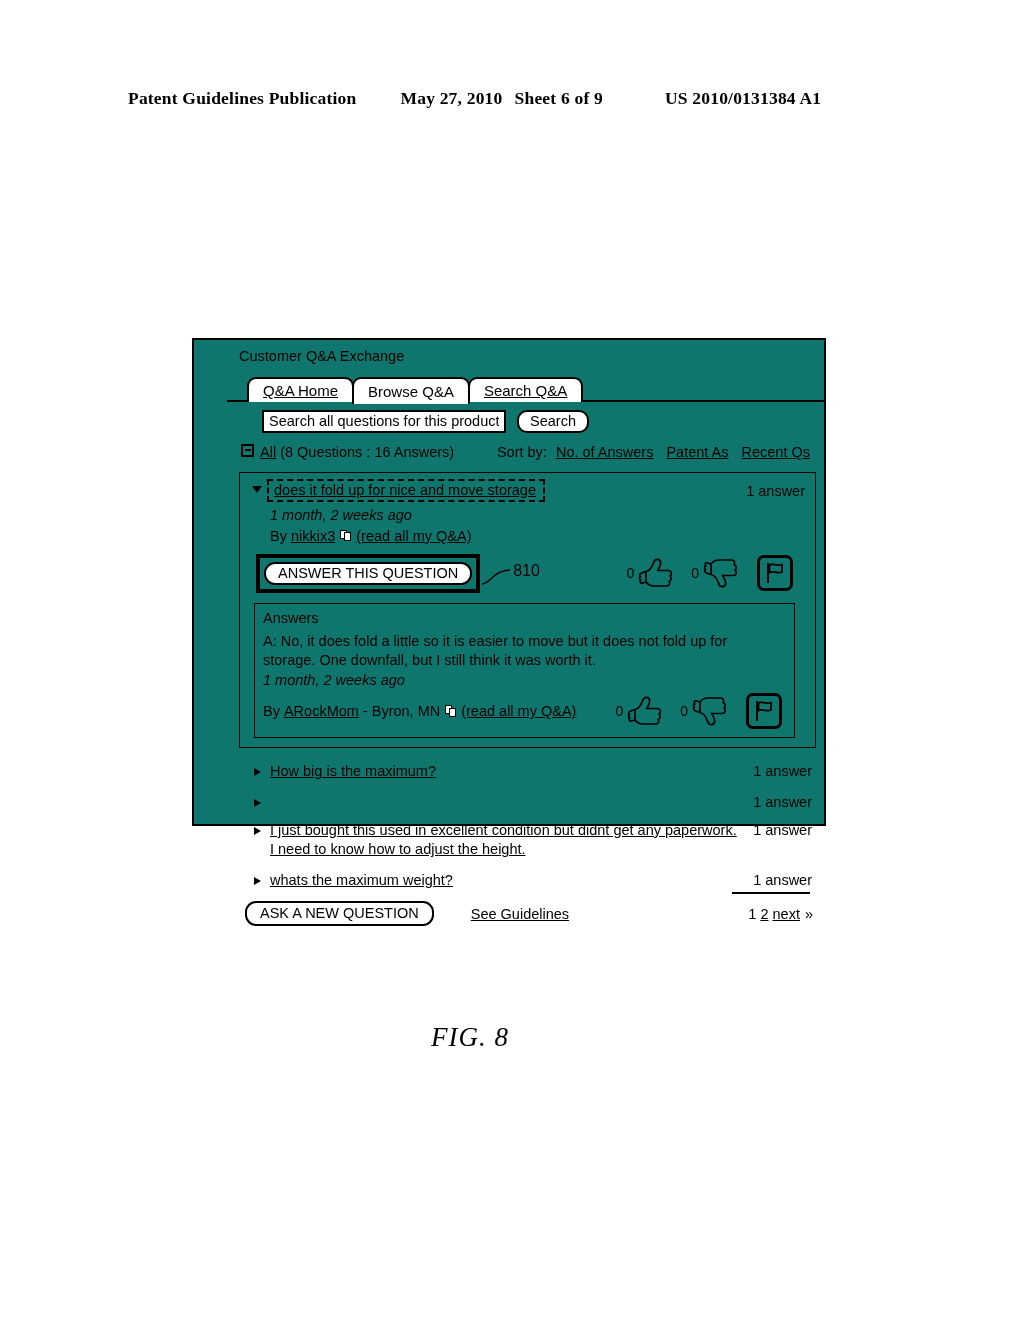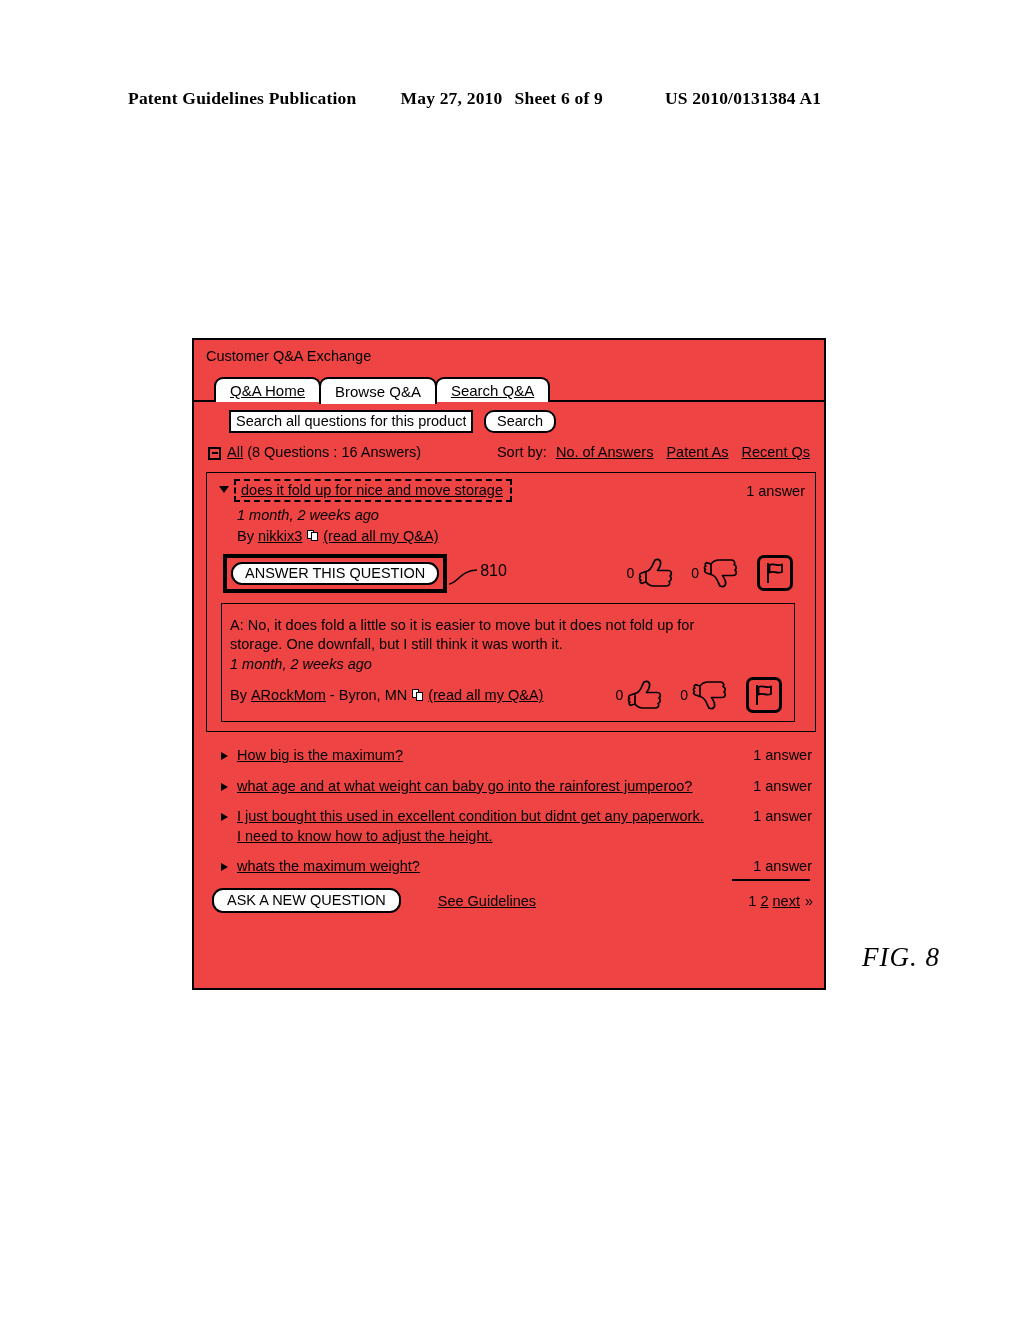--- a/index.html
+++ b/index.html
@@ -41,24 +41,25 @@
   .pat-header .ph-num {
     margin-left: 62px;
   }
 
   
   .panel {
     position: absolute;
     left: 192px;
     top: 338px;
     width: 634px;
-    height: 652px;
+    height: 488px;
     border: 2px solid #000;
     box-sizing: border-box;
-    background: #ef4444;
+    background: #0f766e;
+    padding-left: 33px;
   }
 
   .panel-title {
     font-size: 14.5px;
     padding: 9px 0 0 12px;
     line-height: 1.1;
   }
 
   
   .tabbar {
@@ -131,21 +132,21 @@
     font-size: 14.5px;
     line-height: 19px;
     display: flex;
     align-items: center;
   }
 
   
   .sortrow {
     margin: 11px 14px 12px 14px;
     display: flex;
-    align-items: flex-end;
+    align-items: flex-start;
     font-size: 14.5px;
   }
   .collapse-box {
     width: 13px;
     height: 13px;
     border: 2px solid #000;
     box-sizing: border-box;
     position: relative;
     margin-right: 6px;
     flex: none;
@@ -392,23 +393,23 @@
     top: -9px;
     width: 78px;
     height: 2px;
     background: #000;
   }
 
   
   .fig-caption {
     position: absolute;
     left: 0;
-    top: 942px;
+    top: 1022px;
     width: 940px;
-    text-align: right;
+    text-align: center;
     font-family: "Liberation Serif", serif;
     font-style: italic;
     font-size: 27px;
     letter-spacing: 1px;
   }
 </style>
 </head>
 <body>
 
 <div class="pat-header">
@@ -507,20 +508,21 @@
         <div class="flag-box">
           <svg width="22" height="24" viewBox="0 0 22 24" aria-hidden="true">
             <line x1="4" y1="2" x2="4" y2="22" stroke="#000" stroke-width="2"></line>
             <path d="M5.5 4 C9 1.5, 13 6, 18 3.5 L18 11 C13 13.5, 9 9, 5.5 11.5 Z" fill="none" stroke="#000" stroke-width="1.8" stroke-linejoin="round"></path>
           </svg>
         </div>
       </div>
     </div>
 
     <div class="answers-box">
+      <div class="answers-title">Answers</div>
       <div class="answer-body">A: No, it does fold a little so it is easier to move but it does not fold up for storage. One downfall, but I still think it was worth it.</div>
       <div class="answer-meta">1 month, 2 weeks ago</div>
 
       <div class="answer-footer">
         <div class="answer-by">
           <span>By</span>
           <span class="u" style="margin-left:4px;">ARockMom</span>
           <span style="margin-left:4px;">- Byron, MN</span>
           <span class="pages-icon"></span>
           <span class="u">(read all my Q&amp;A)</span>
@@ -557,21 +559,20 @@
 
   <div class="qlist">
     <div class="qlist-item">
       <span class="qlist-bullet"></span>
       <span class="qlist-text">How big is the maximum?</span>
       <span class="spacer"></span>
       <span class="qlist-count">1 answer</span>
     </div>
     <div class="qlist-item">
       <span class="qlist-bullet"></span>
-      <span class="qlist-text">what age and at what weight can baby go into the rainforest jumperoo?</span>
       <span class="spacer"></span>
       <span class="qlist-count">1 answer</span>
     </div>
     <div class="qlist-item">
       <span class="qlist-bullet"></span>
       <span class="qlist-text">I just bought this used in excellent condition but didnt get any paperwork. I need to know how to adjust the height.</span>
       <span class="spacer"></span>
       <span class="qlist-count" style="align-self:flex-start;">1 answer</span>
     </div>
     <div class="qlist-item">

